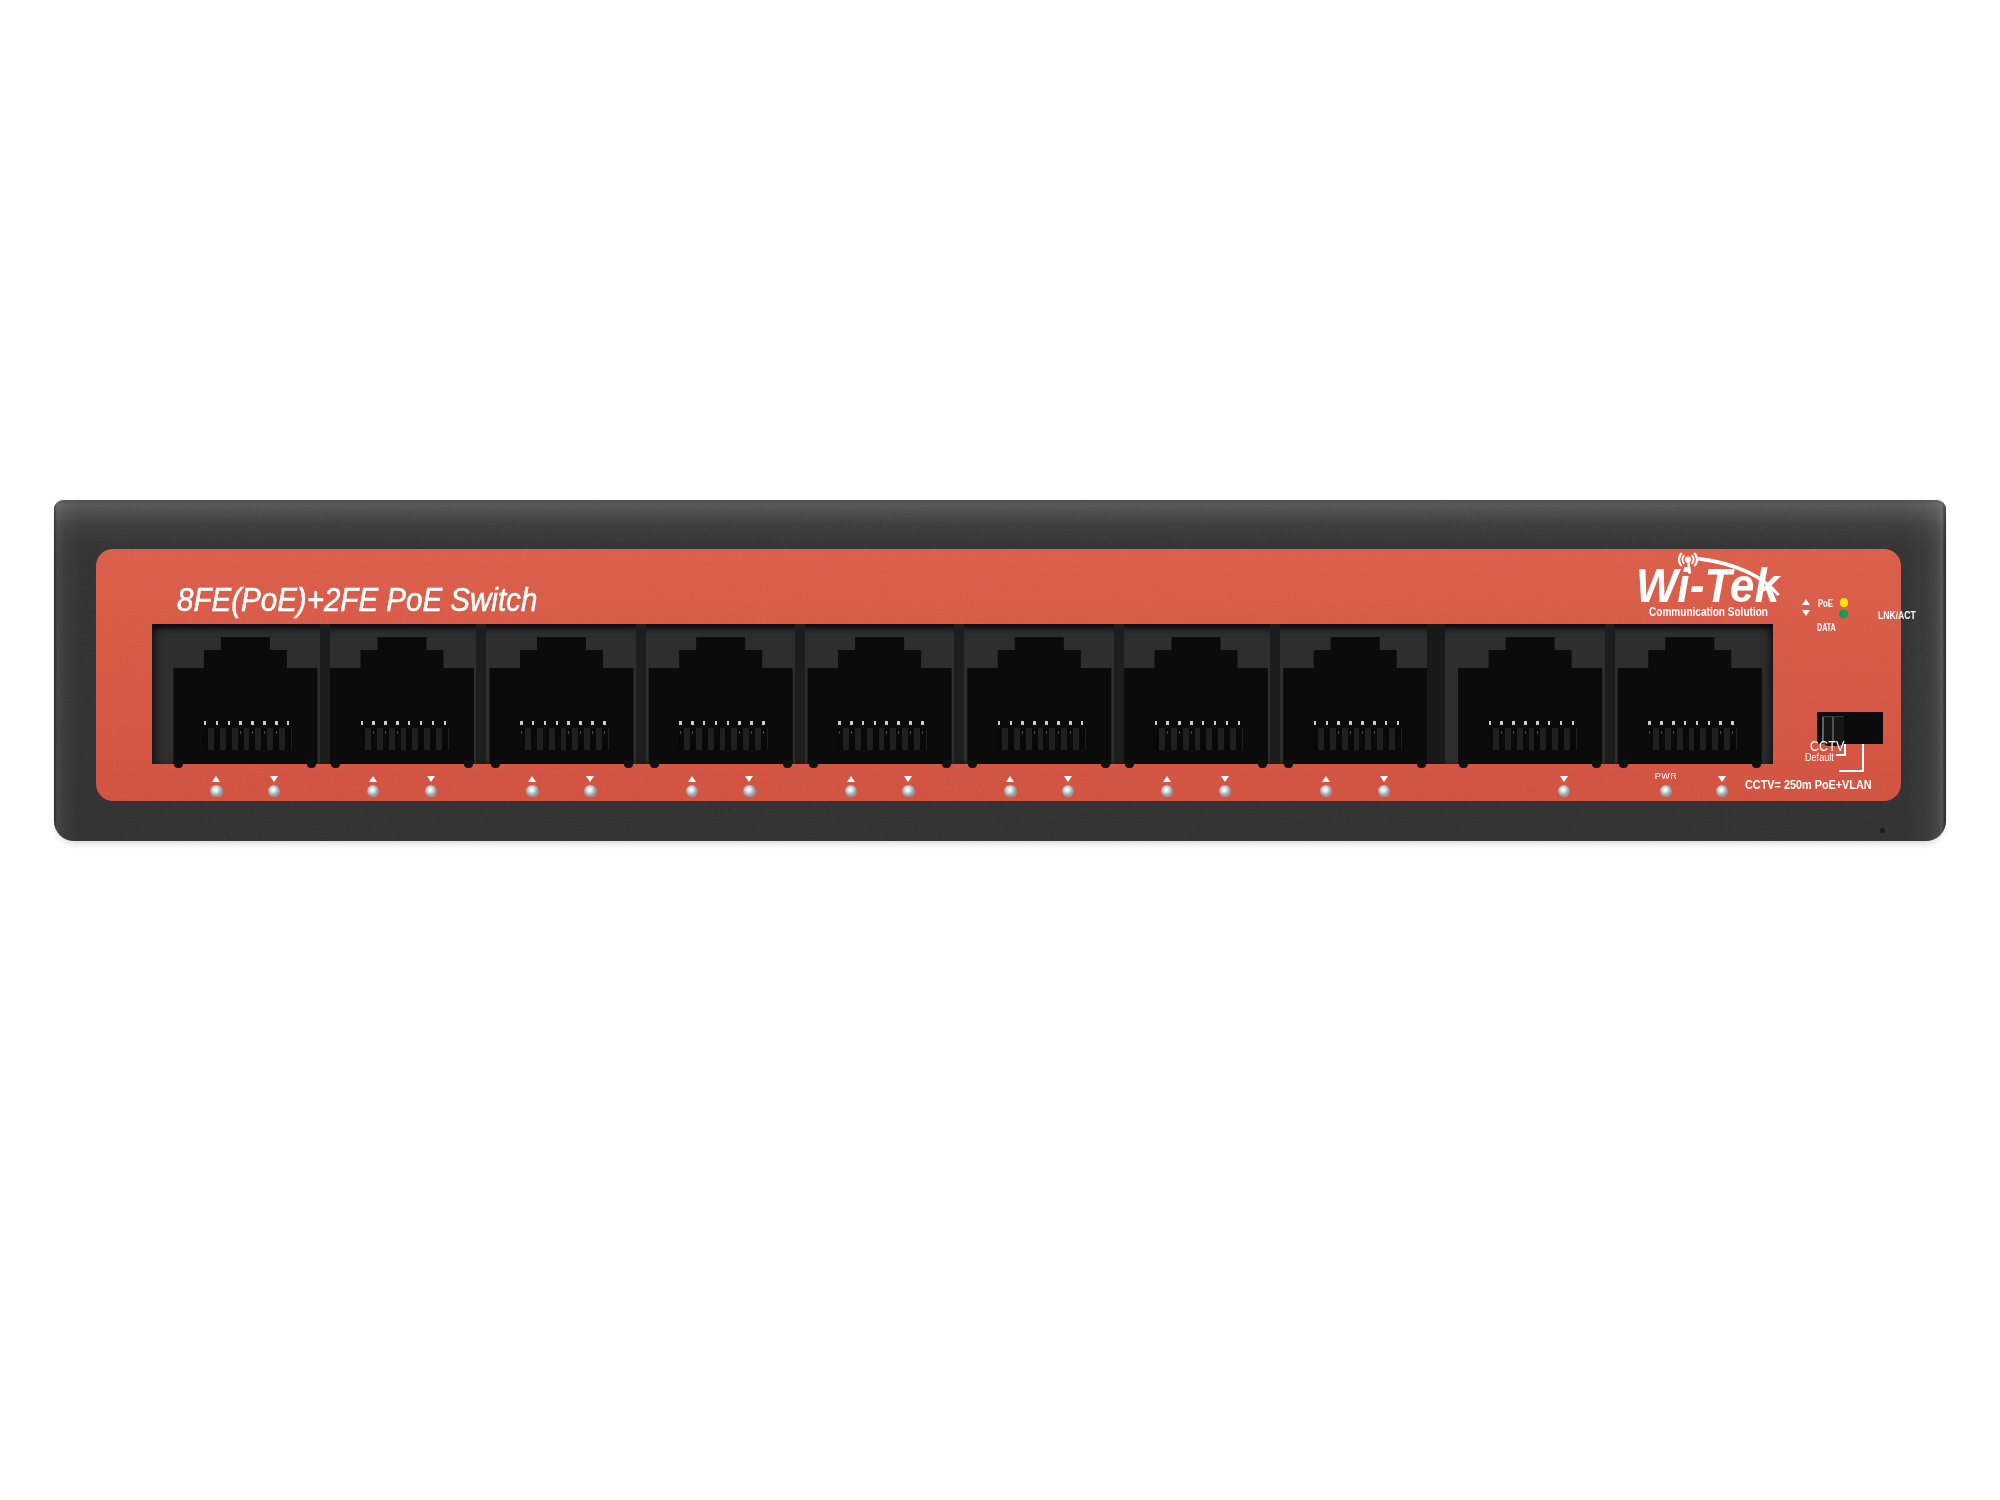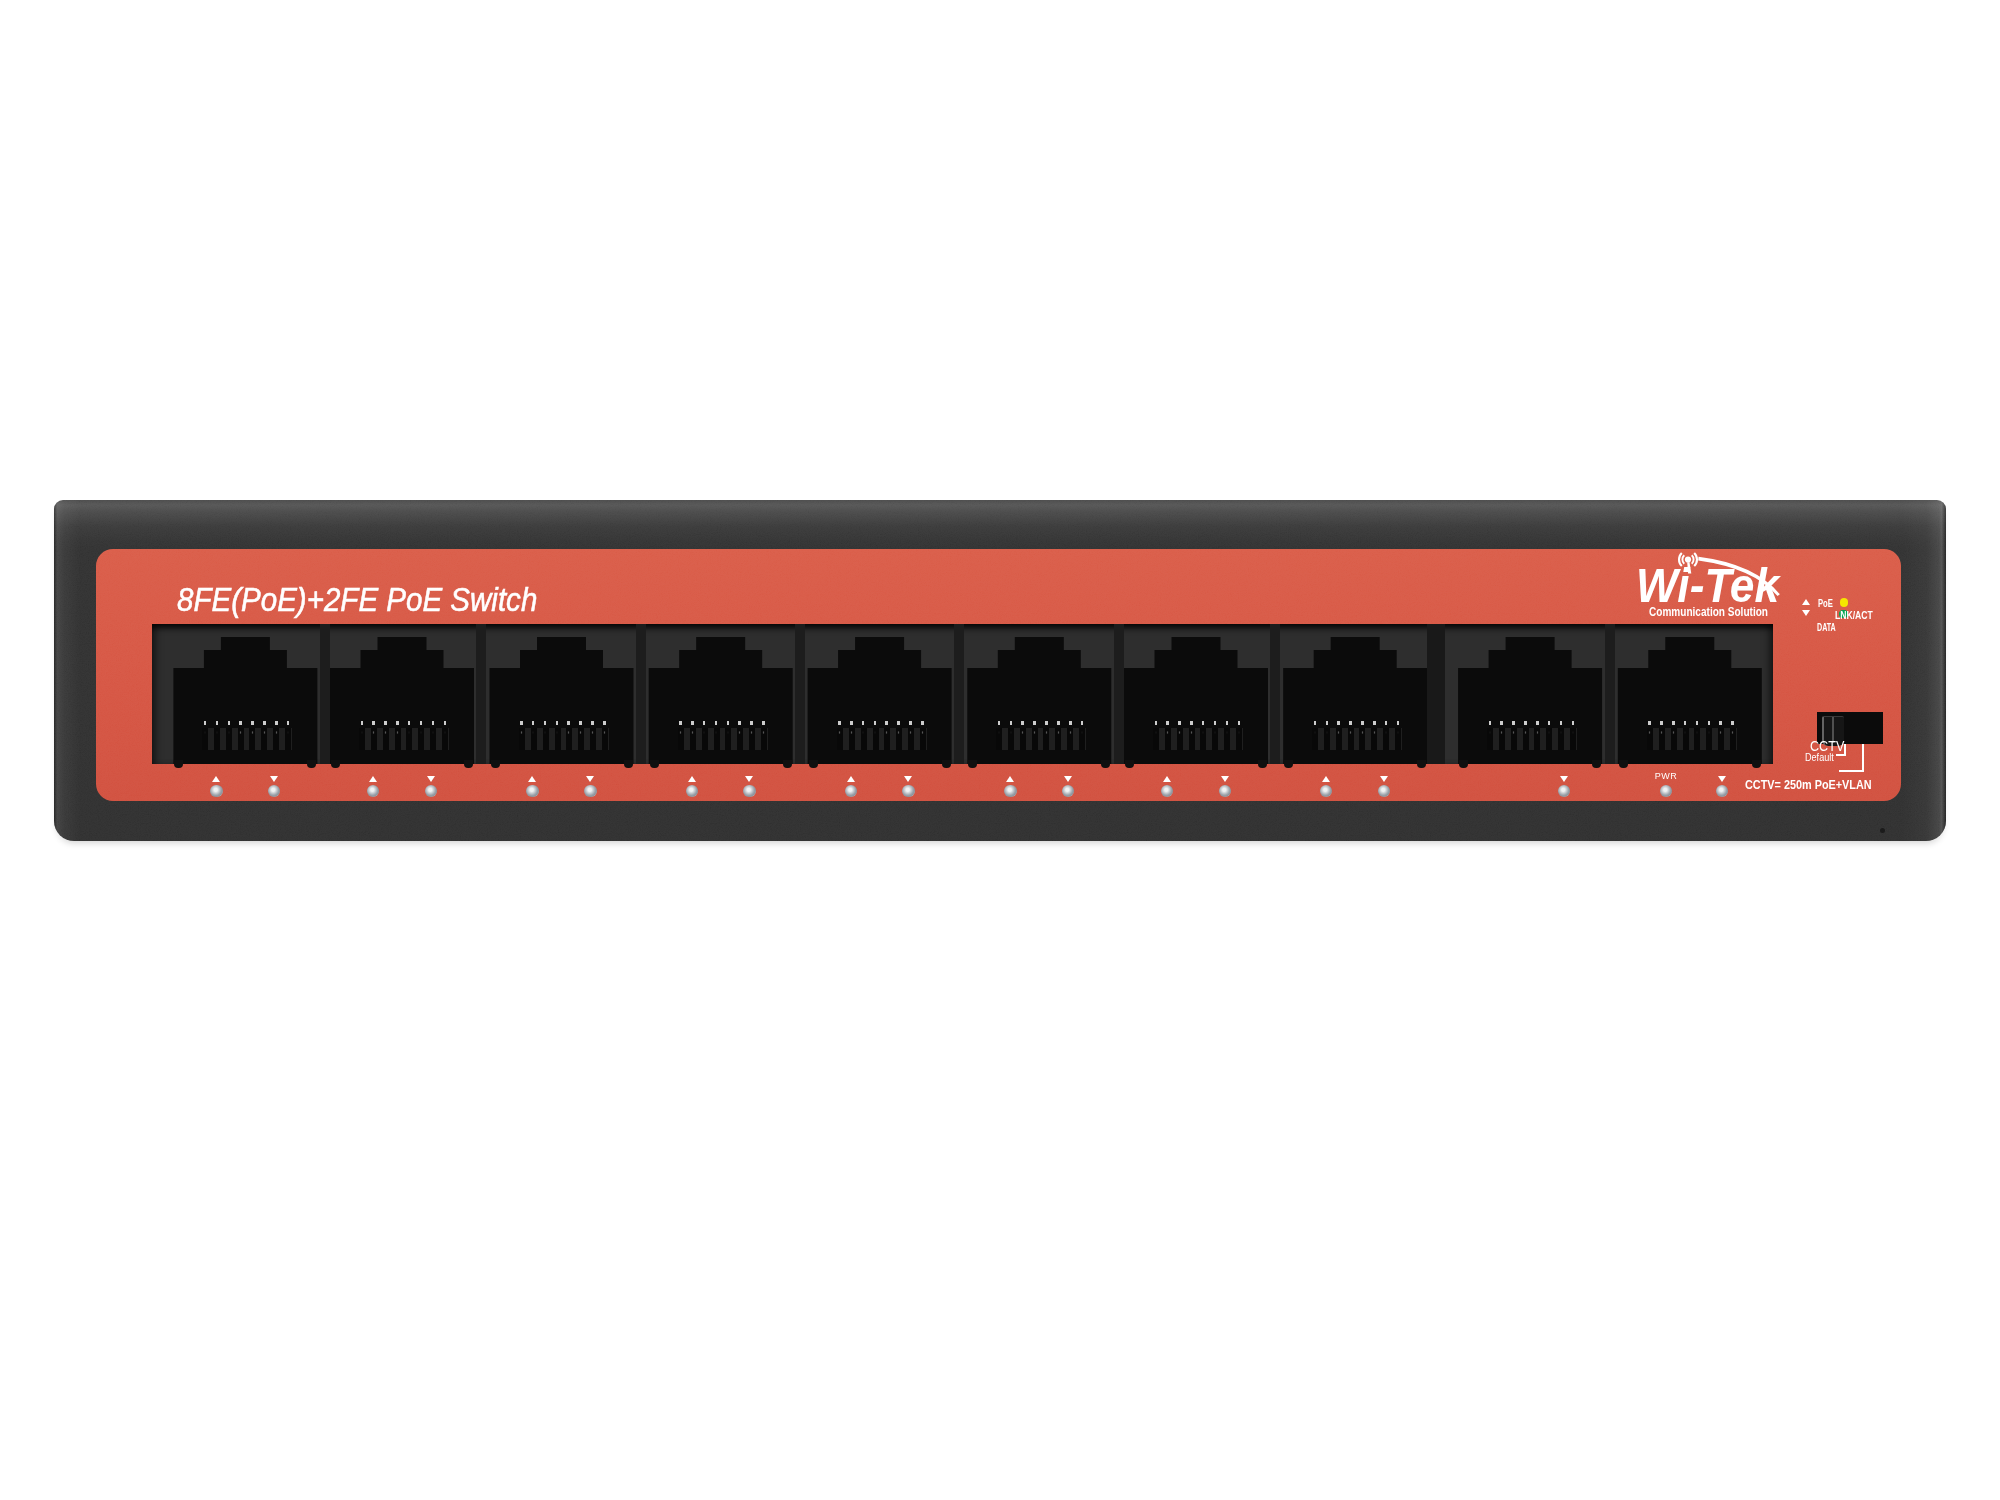--- a/index.html
+++ b/index.html
@@ -245,21 +245,21 @@
     <path d="M78.5 16.8 Q135 24 159.8 54.2 L157.6 56.1 Q134 28.2 78.2 20.5 Z" fill="#fff"></path>
     <text x="16" y="62" font-family="Liberation Sans,sans-serif" font-size="48" font-weight="bold" font-style="italic" fill="#fff" textLength="143" lengthAdjust="spacingAndGlyphs">Wi-Tek</text>
     <text x="29" y="75.5" font-family="Liberation Sans,sans-serif" font-size="12.5" font-weight="bold" fill="#fff" textLength="119" lengthAdjust="spacingAndGlyphs">Communication Solution</text>
   </svg>
   <div class="tu" style="left:1802.2px;top:598.6px"></div>
   <div class="lgd" style="left:1818px;top:597.2px"><span class="sx" style="transform:scaleX(0.73)">PoE</span></div>
   <div style="position:absolute;left:1839.7px;top:598.4px;width:8.4px;height:8.4px;border-radius:50%;background:#f6e500"></div>
   <div class="td" style="left:1802.2px;top:609.9px"></div>
   <div class="lgd" style="left:1816.5px;top:621px"><span class="sx" style="transform:scaleX(0.68)">DATA</span></div>
   <div style="position:absolute;left:1839.4px;top:609.7px;width:8.4px;height:8.4px;border-radius:50%;background:#00a550"></div>
-  <div class="lgd" style="left:1835px;top:608.5px"><span class="sx" style="transform:scaleX(0.82)">LNK/ACT</span></div>
+  <div class="lgd" style="left:1878px;top:608.5px"><span class="sx" style="transform:scaleX(0.82)">LNK/ACT</span></div>
   <div style="position:absolute;left:1817px;top:712px;width:66px;height:32px;background:#0b0b0b"></div>
   <div style="position:absolute;left:1822px;top:715.5px;width:22px;height:30px;background:#161616;border-left:2px solid #636363;border-top:1px solid #3a3a3a;border-radius:2px 2px 6px 6px;box-sizing:border-box"></div>
   <div style="position:absolute;left:1832px;top:717px;width:2px;height:26px;background:#505050"></div>
   <div class="lline" style="left:1835.5px;top:754px;width:10.5px;height:2.2px"></div>
   <div class="lline" style="left:1843.8px;top:743.8px;width:2.2px;height:12px"></div>
   <div class="lline" style="left:1838.5px;top:769.5px;width:25.5px;height:2.2px"></div>
   <div class="lline" style="left:1861.8px;top:743.8px;width:2.2px;height:27.5px"></div>
   <div class="wt" style="left:1804.5px;top:750.5px;font-size:11.5px"><span class="sx" style="transform:scaleX(0.79)">Default</span></div>
   <div class="wt" style="left:1810.4px;top:738px;font-size:14px"><span class="sx" style="transform:scaleX(0.9)">CCTV</span></div>
   <div class="wt" style="left:1744.5px;top:777.5px;font-size:12.5px;font-weight:bold"><span class="sx" style="transform:scaleX(0.868)">CCTV= 250m PoE+VLAN</span></div>

